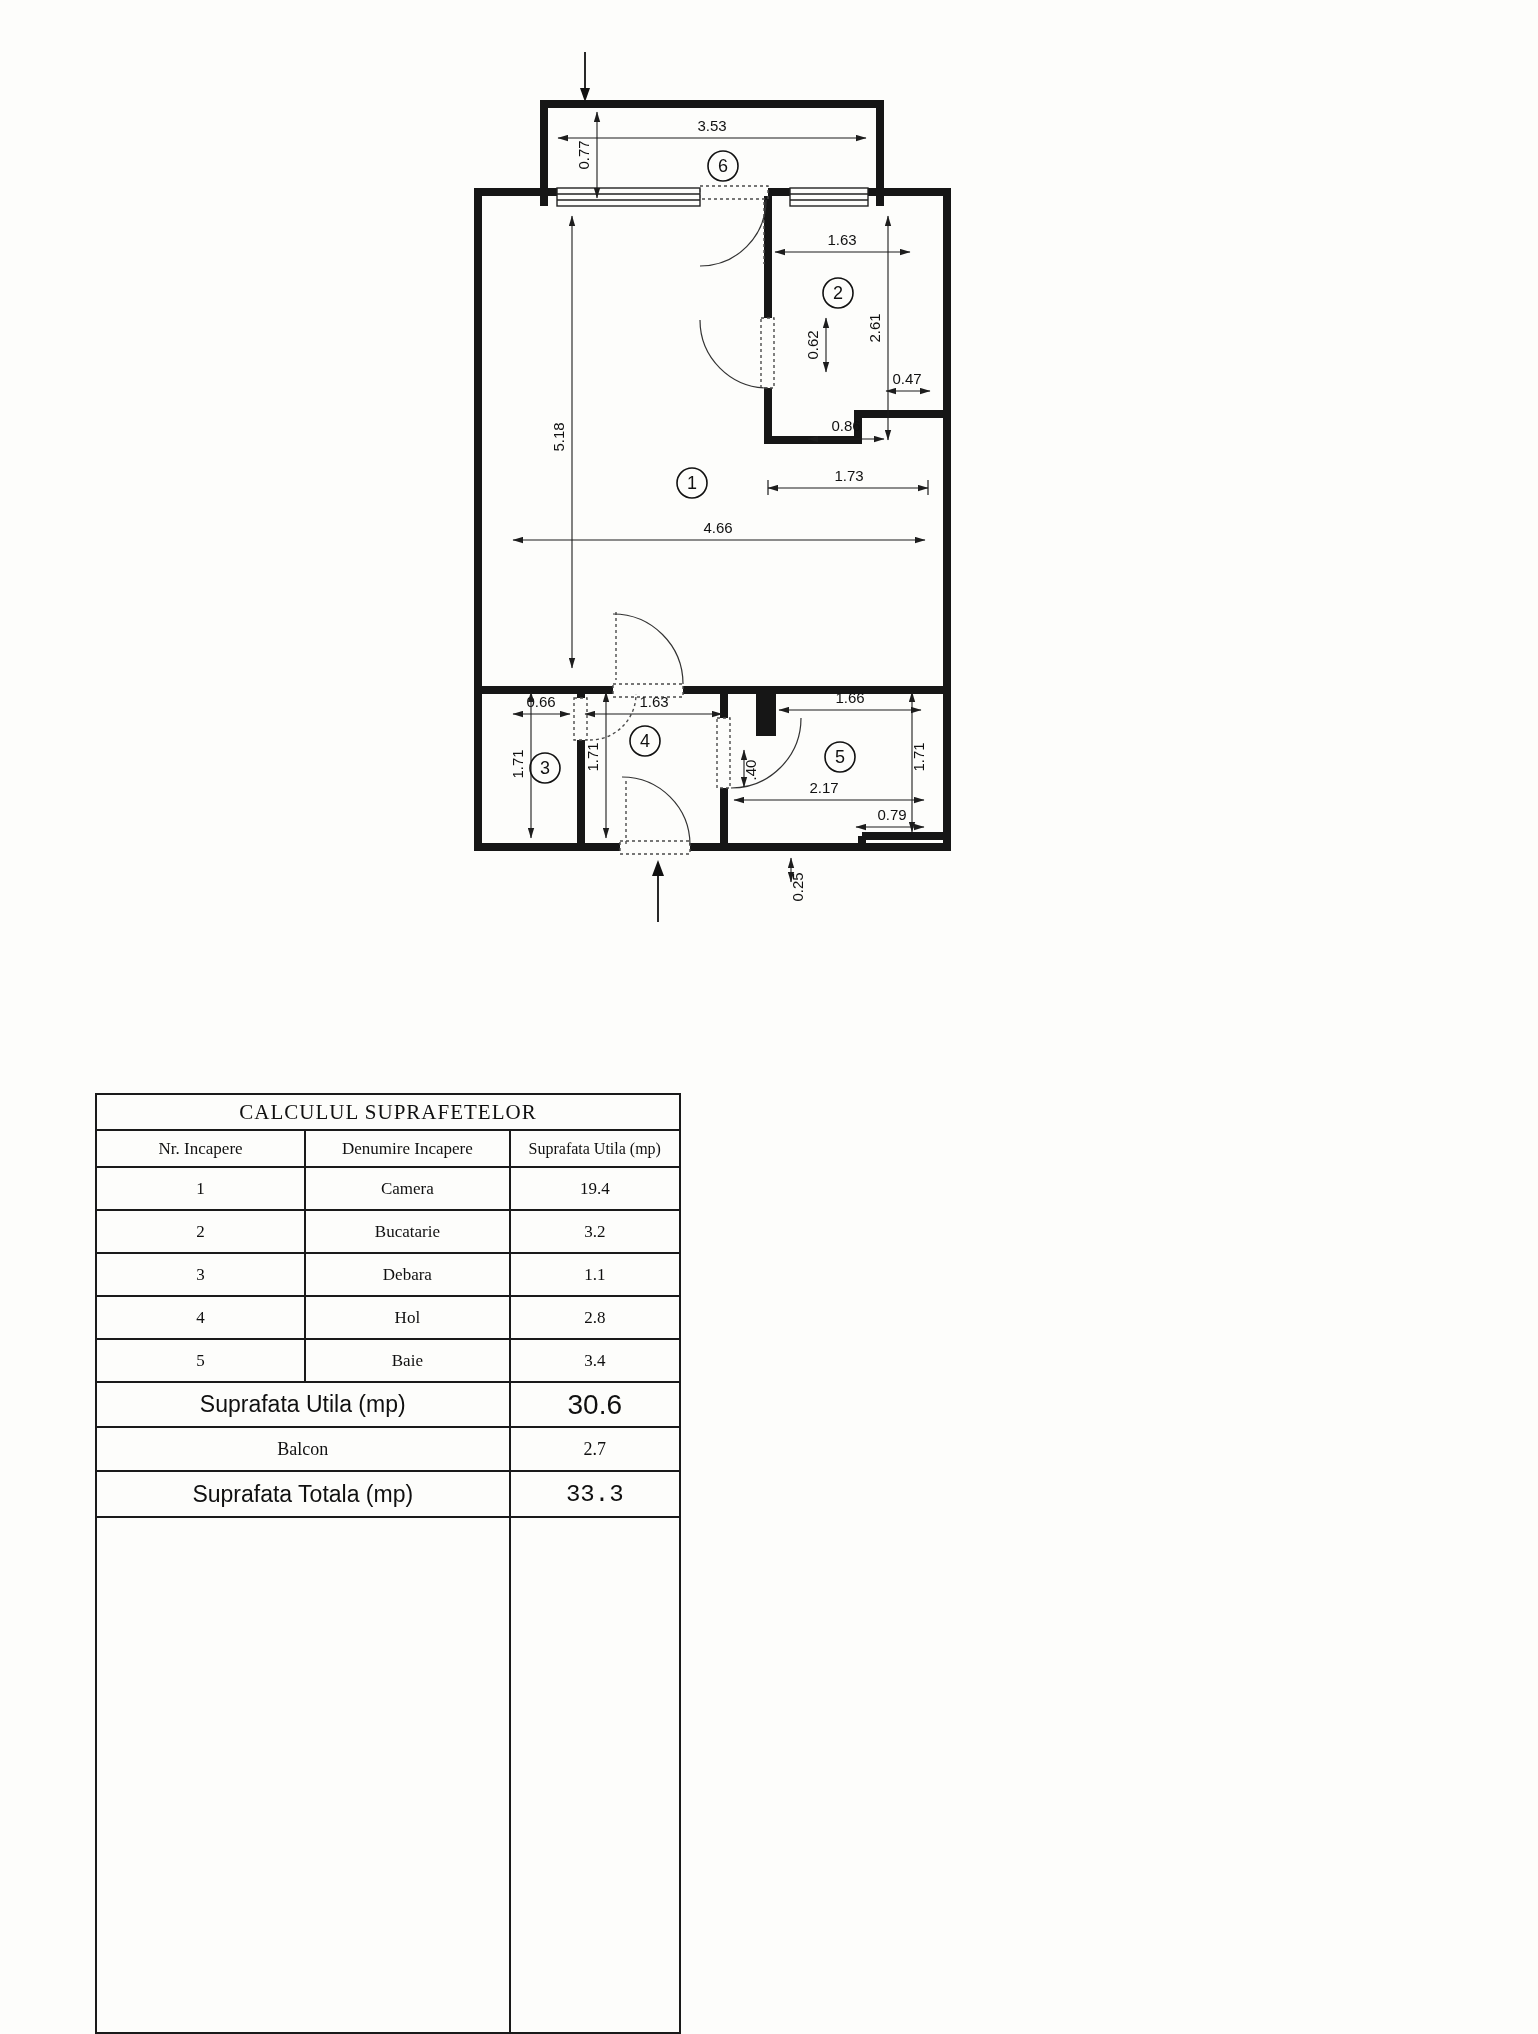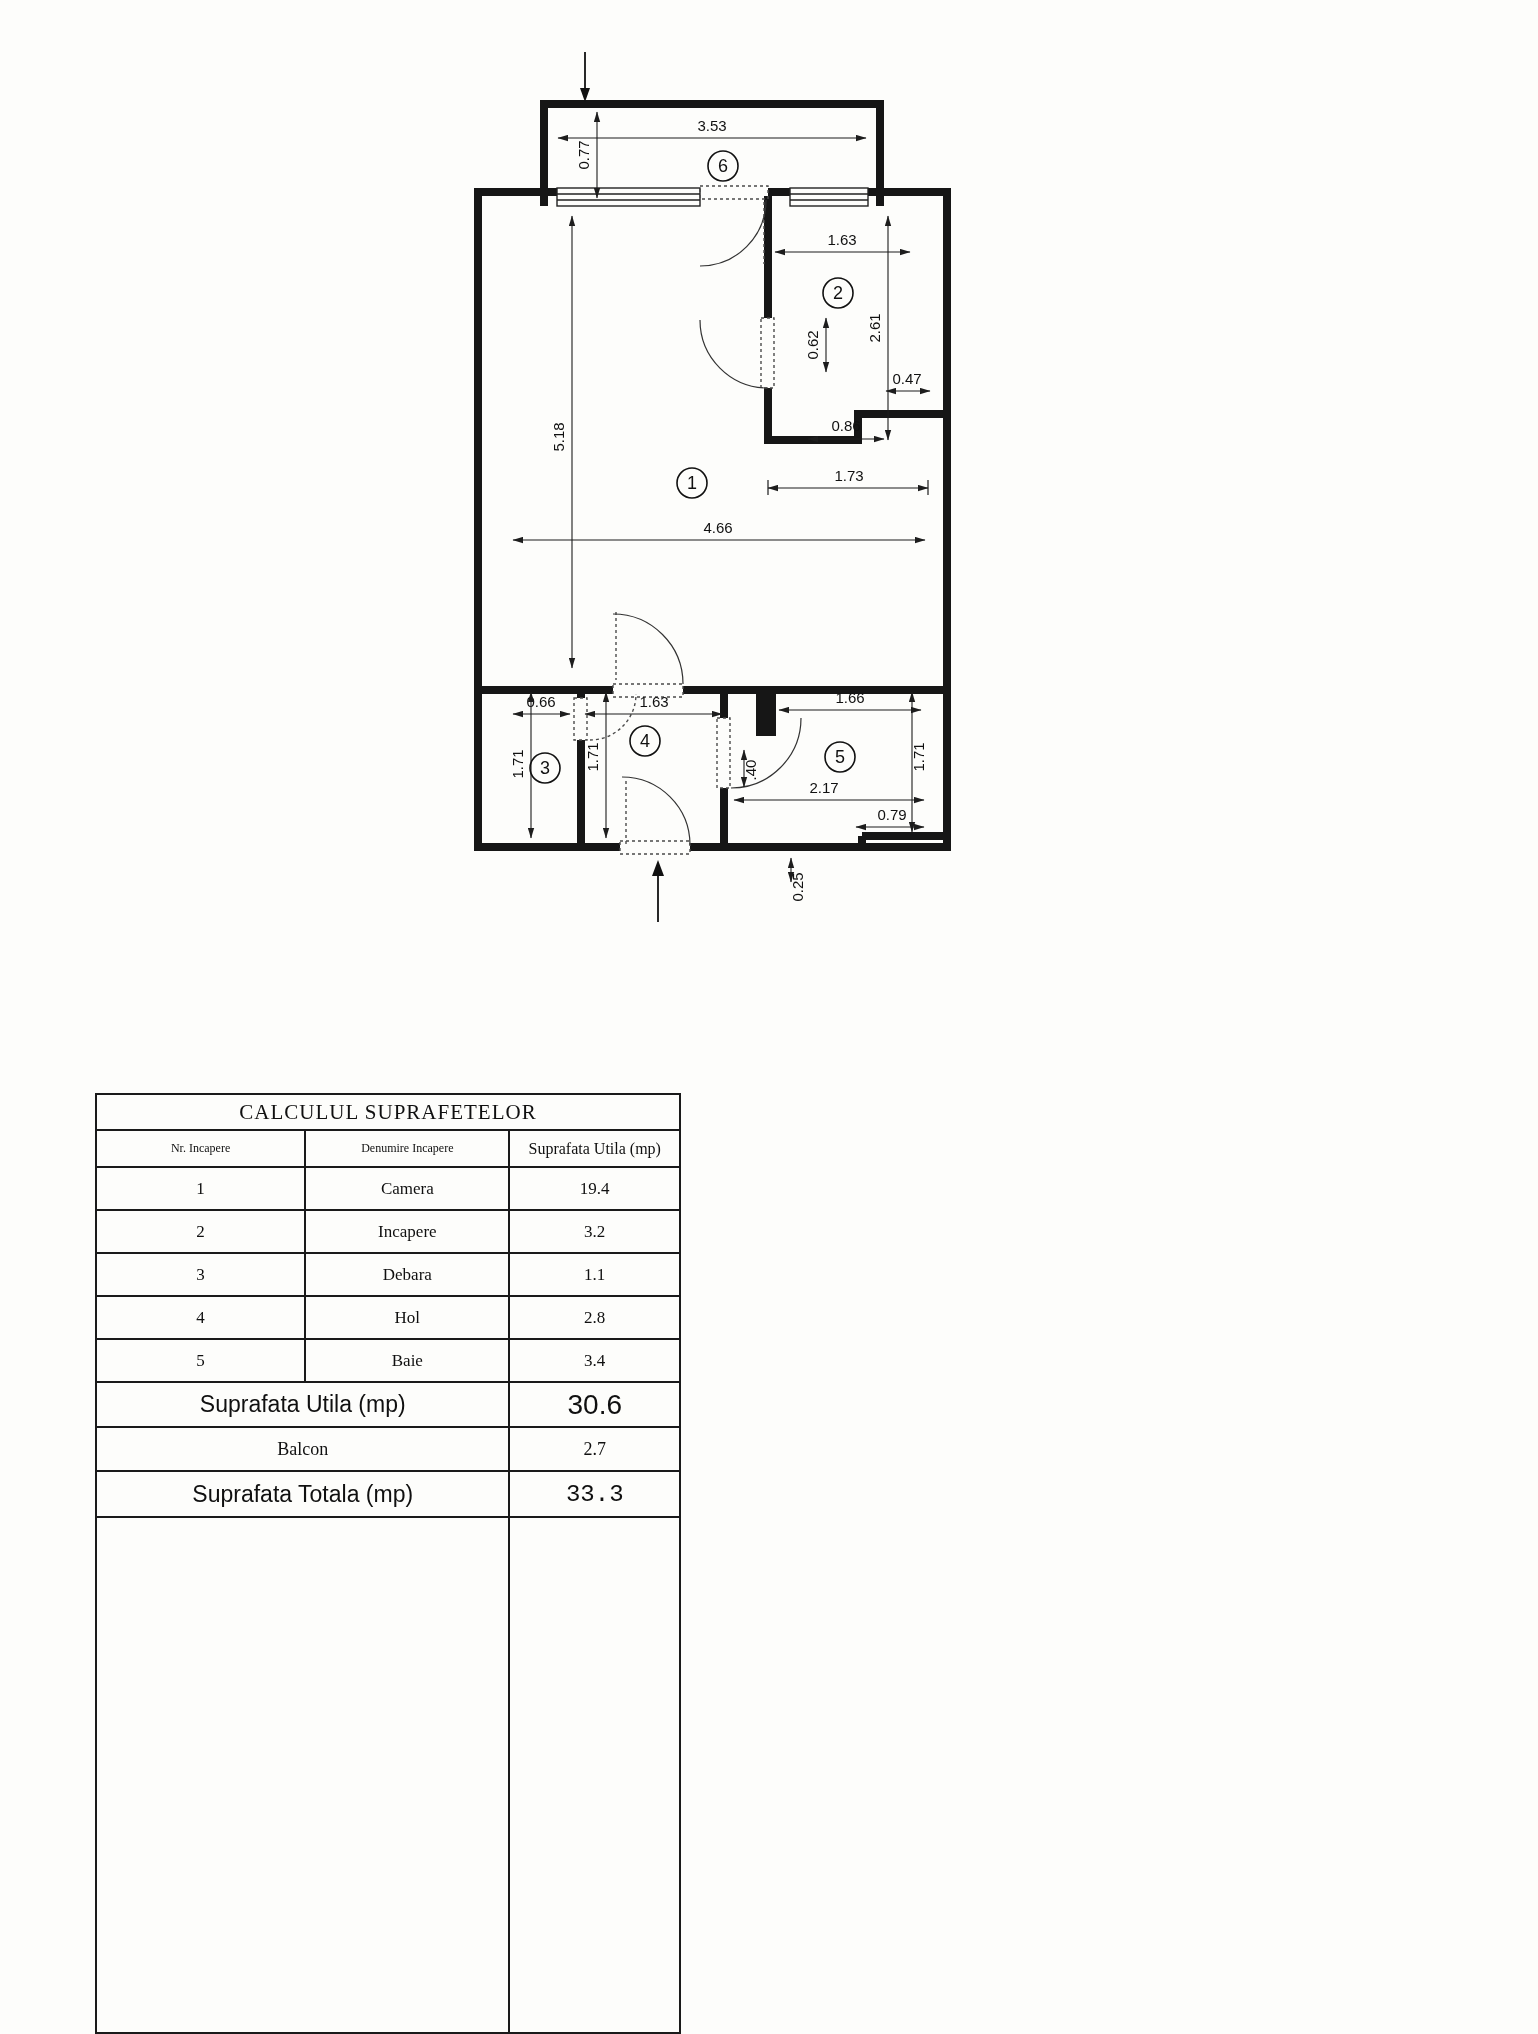--- a/index.html
+++ b/index.html
@@ -35,21 +35,21 @@
     background:transparent;
     color:#101010;
   }
   .areas-table th,.areas-table td{
     border:2px solid #1a1a1a;
     text-align:center;vertical-align:middle;
     font-weight:normal;
     padding:0 3px;
   }
   .r-title th{height:34px;font-size:21px;letter-spacing:1px;}
-  .r-head th{height:35px;font-size:12px;}
+  .r-head th{height:35px;font-size:17px;}
   .r-head th.small{font-size:16px;}
   tbody.data tr{height:43px;font-size:17px;}
   .r-utila{height:45px;}
   .r-utila .lbl{font-family:"Liberation Sans",sans-serif;font-size:23px;}
   .r-utila .val{font-family:"Liberation Sans",sans-serif;font-size:28px;}
   .r-balcon{height:44px;font-size:18px;}
   .r-totala{height:46px;}
   .r-totala .lbl{font-family:"Liberation Sans",sans-serif;font-size:23px;}
   .r-totala .val{font-family:Liberation Mono, monospace;font-size:24px;}
   .r-empty td{height:514px;vertical-align:top;}
@@ -225,21 +225,21 @@
     <tbody class="data" id="rows-body">
 
         <tr>
           <td>1</td>
           <td>Camera</td>
           <td>19.4</td>
         </tr>
 
         <tr>
           <td>2</td>
-          <td>Incapere</td>
+          <td>Bucatarie</td>
           <td>3.2</td>
         </tr>
 
         <tr>
           <td>3</td>
           <td>Debara</td>
           <td>1.1</td>
         </tr>
 
         <tr>

